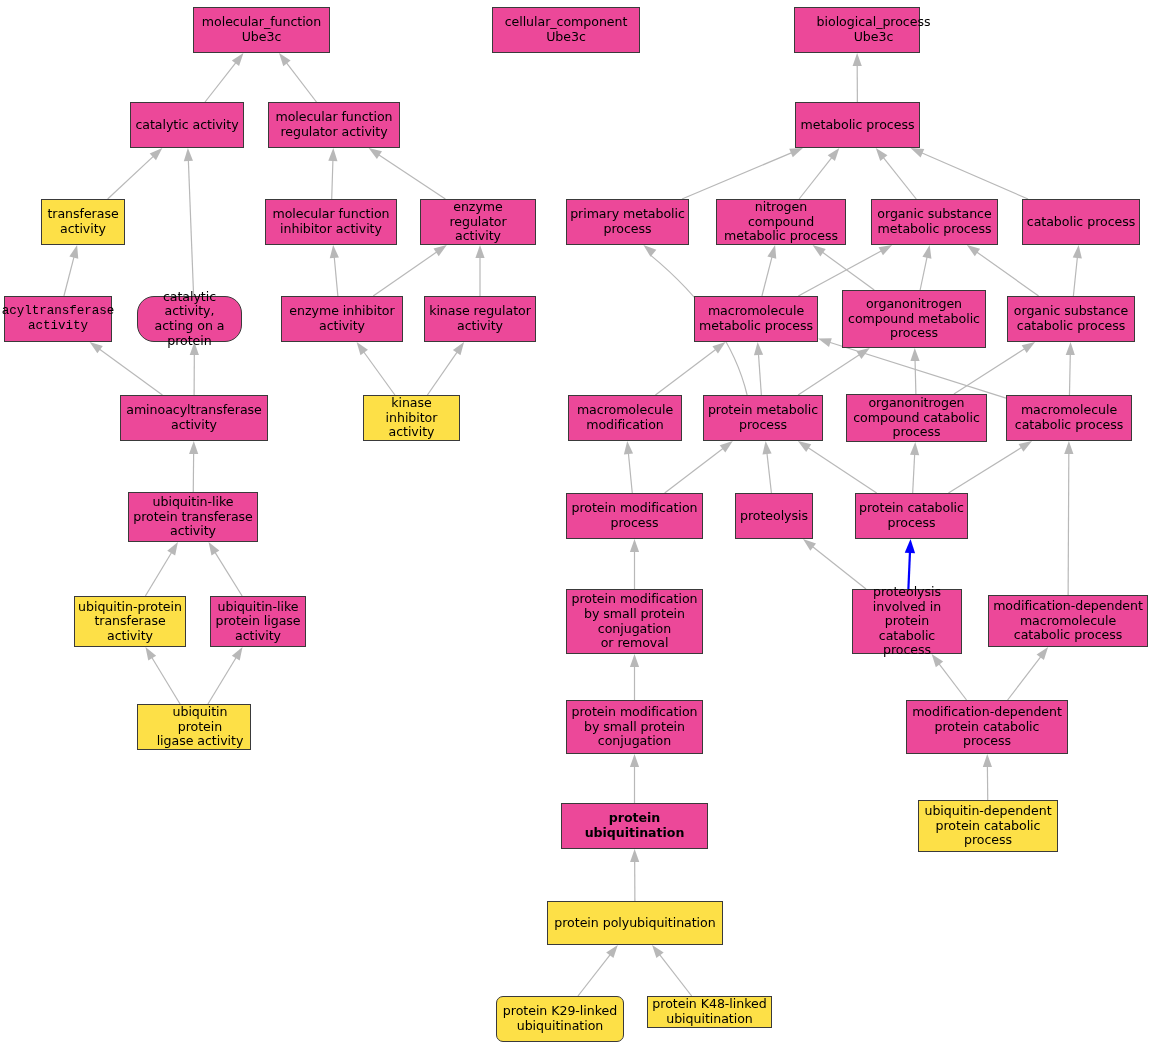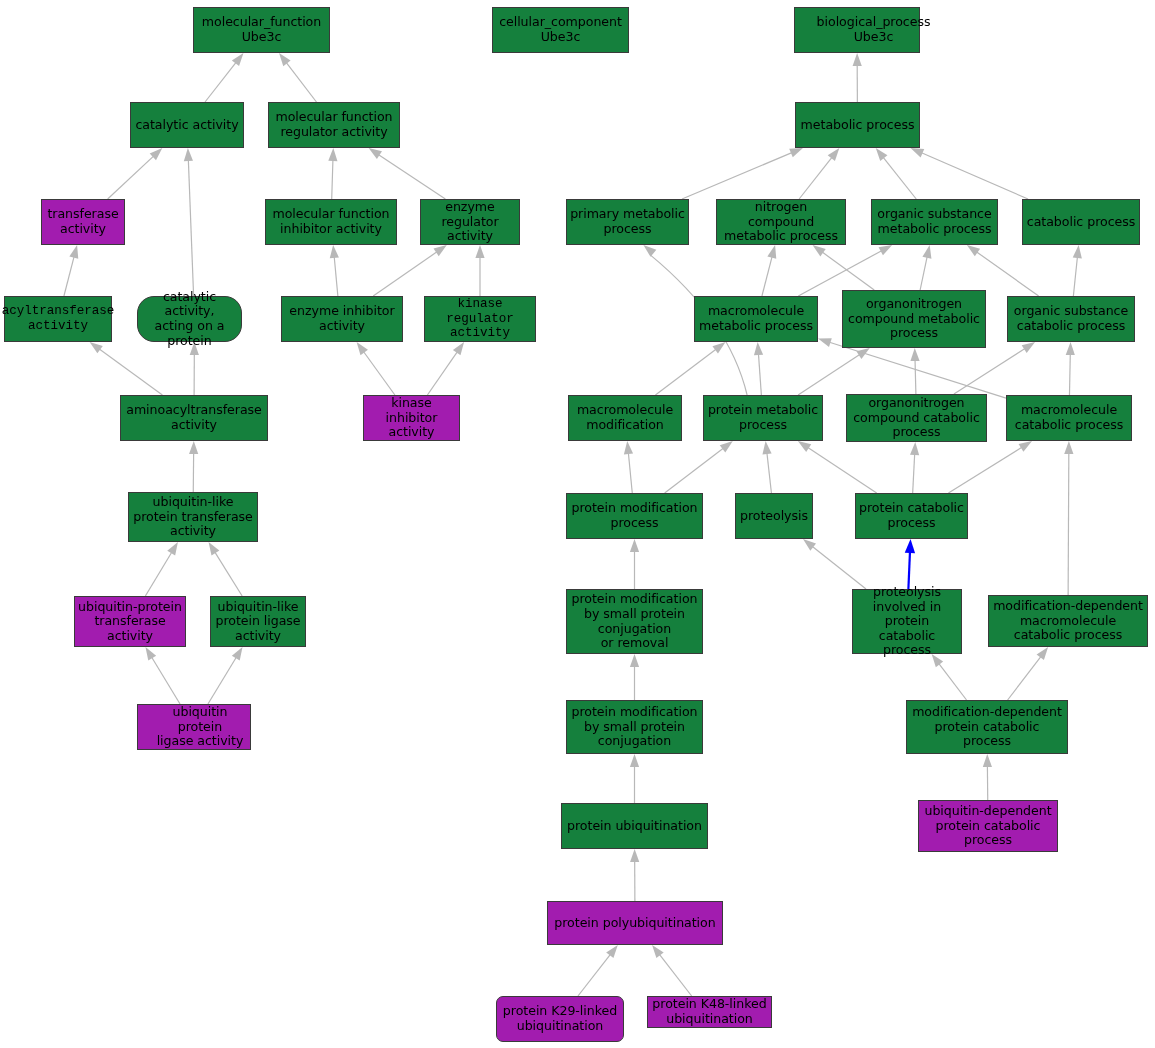--- a/index.html
+++ b/index.html
@@ -22,35 +22,35 @@
     left: 0;
     top: 0;
     width: 1155px;
     height: 1048px;
     pointer-events: none;
   }
   .go-node {
     position: absolute;
     box-sizing: border-box;
     border: 1.4px solid #3a3a3a;
-    background: #15803d;
+    background: #ec4899;
     color: #000000;
     display: flex;
     align-items: center;
     justify-content: center;
     text-align: center;
     font-size: 12.6px;
     line-height: 14.6px;
     letter-spacing: -0.05px;
     white-space: pre-line;
     padding: 0 3px;
     z-index: 2;
   }
   .go-node.hl {
-    background: #a21caf;
+    background: #fde047;
   }
 </style>
 </head>
 <body>
 
 <div id="canvas">
   <svg id="edge-layer" viewBox="0 0 1155 1048">
       <g>
         <line x1="205.03684210526316" y1="102" x2="236.0580820257644" y2="62.44271419533399" stroke="#b8b8b8" stroke-width="1.2"></line>
         <polygon points="243.46315789473684,53 239.06069947822806,66.06821946138459 231.82128526180531,60.390994628505716" fill="#b8b8b8"></polygon>
@@ -272,49 +272,49 @@
         <polygon points="617.8125,945 613.4340395734929,958.0762794514919 606.1842153352269,952.4123542653467" fill="#b8b8b8"></polygon>
       </g>
       <g>
         <line x1="691.6510416666666" y1="996" x2="659.42994469021" y2="954.4801971847002" stroke="#b8b8b8" stroke-width="1.2"></line>
         <polygon points="652.0729166666666,945 663.677105946307,952.4500195410669 656.4089547713703,958.0904076924501" fill="#b8b8b8"></polygon>
       </g>
     </svg>
   <div id="node-layer">
       <div class="go-node" style="left: 193px; top: 7px; width: 137px; height: 46px;">molecular_function
 Ube3c</div>
-      <div class="go-node" style="left: 492px; top: 7px; width: 137px; height: 46px;">cellular_component
+      <div class="go-node" style="left: 492px; top: 7px; width: 148px; height: 46px;">cellular_component
 Ube3c</div>
       <div class="go-node" style="left: 794px; top: 7px; width: 126px; height: 46px; padding-left: 36px;">biological_process
 Ube3c</div>
       <div class="go-node" style="left: 130px; top: 102px; width: 114px; height: 46px;">catalytic activity</div>
       <div class="go-node" style="left: 268px; top: 102px; width: 132px; height: 46px;">molecular function
 regulator activity</div>
       <div class="go-node" style="left: 795px; top: 102px; width: 125px; height: 46px;">metabolic process</div>
       <div class="go-node hl" style="left: 41px; top: 199px; width: 84px; height: 46px;">transferase
 activity</div>
       <div class="go-node" style="left: 265px; top: 199px; width: 132px; height: 46px;">molecular function
 inhibitor activity</div>
-      <div class="go-node" style="left: 420px; top: 199px; width: 100px; height: 46px;">enzyme regulator
+      <div class="go-node" style="left: 420px; top: 199px; width: 116px; height: 46px;">enzyme regulator
 activity</div>
       <div class="go-node" style="left: 566px; top: 199px; width: 123px; height: 46px;">primary metabolic
 process</div>
       <div class="go-node" style="left: 716px; top: 199px; width: 130px; height: 46px;">nitrogen compound
 metabolic process</div>
       <div class="go-node" style="left: 871px; top: 199px; width: 127px; height: 46px;">organic substance
 metabolic process</div>
       <div class="go-node" style="left: 1022px; top: 199px; width: 118px; height: 46px;">catabolic process</div>
       <div class="go-node" style="left: 4px; top: 296px; width: 108px; height: 46px; font-family: Liberation Mono, monospace;">acyltransferase
 activity</div>
       <div class="go-node" style="left: 137px; top: 296px; width: 105px; height: 46px; border-radius: 17px;">catalytic activity,
 acting on a
 protein</div>
       <div class="go-node" style="left: 281px; top: 296px; width: 122px; height: 46px;">enzyme inhibitor
 activity</div>
-      <div class="go-node" style="left: 424px; top: 296px; width: 112px; height: 46px; font-family: Liberation Mono, monospace;">kinase regulator
+      <div class="go-node" style="left: 424px; top: 296px; width: 112px; height: 46px;">kinase regulator
 activity</div>
       <div class="go-node" style="left: 694px; top: 296px; width: 124px; height: 46px;">macromolecule
 metabolic process</div>
       <div class="go-node" style="left: 842px; top: 290px; width: 144px; height: 58px;">organonitrogen
 compound metabolic
 process</div>
       <div class="go-node" style="left: 1007px; top: 296px; width: 128px; height: 46px;">organic substance
 catabolic process</div>
       <div class="go-node" style="left: 120px; top: 395px; width: 148px; height: 46px;">aminoacyltransferase
 activity</div>
@@ -355,21 +355,21 @@
 macromolecule
 catabolic process</div>
       <div class="go-node hl" style="left: 137px; top: 704px; width: 114px; height: 46px; padding-left: 15px;">ubiquitin protein
 ligase activity</div>
       <div class="go-node" style="left: 566px; top: 700px; width: 137px; height: 54px;">protein modification
 by small protein
 conjugation</div>
       <div class="go-node" style="left: 906px; top: 700px; width: 162px; height: 54px;">modification-dependent
 protein catabolic
 process</div>
-      <div class="go-node" style="left: 561px; top: 803px; width: 147px; height: 46px;">protein ubiquitination</div>
+      <div class="go-node" style="left: 561px; top: 803px; width: 147px; height: 46px; font-weight: bold;">protein ubiquitination</div>
       <div class="go-node hl" style="left: 918px; top: 800px; width: 140px; height: 52px;">ubiquitin-dependent
 protein catabolic
 process</div>
       <div class="go-node hl" style="left: 547px; top: 901px; width: 176px; height: 44px;">protein polyubiquitination</div>
       <div class="go-node hl" style="left: 496px; top: 996px; width: 128px; height: 46px; border-radius: 7px;">protein K29-linked
 ubiquitination</div>
       <div class="go-node hl" style="left: 647px; top: 996px; width: 125px; height: 32px;">protein K48-linked
 ubiquitination</div>
     </div>
 </div>

